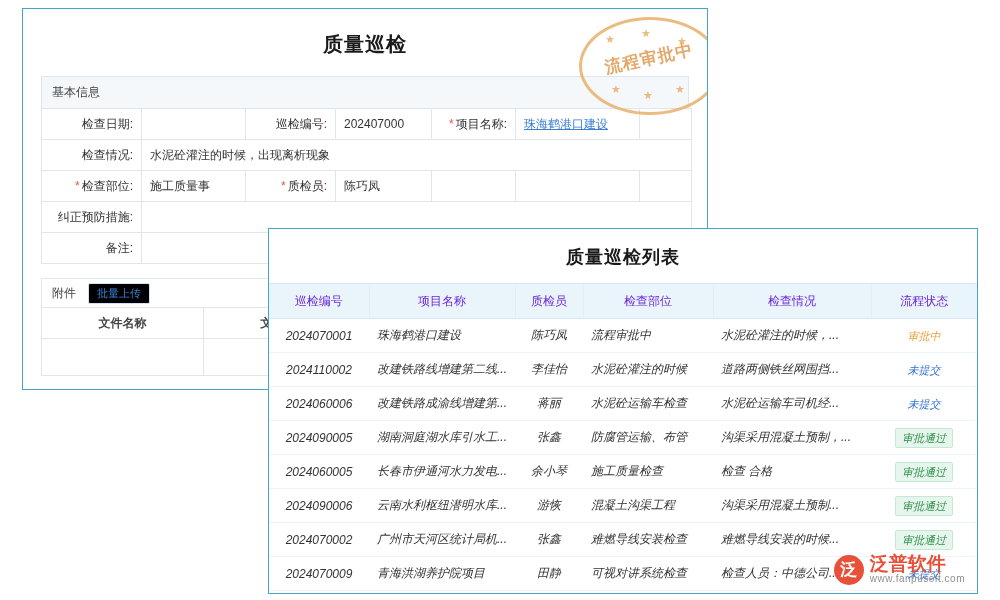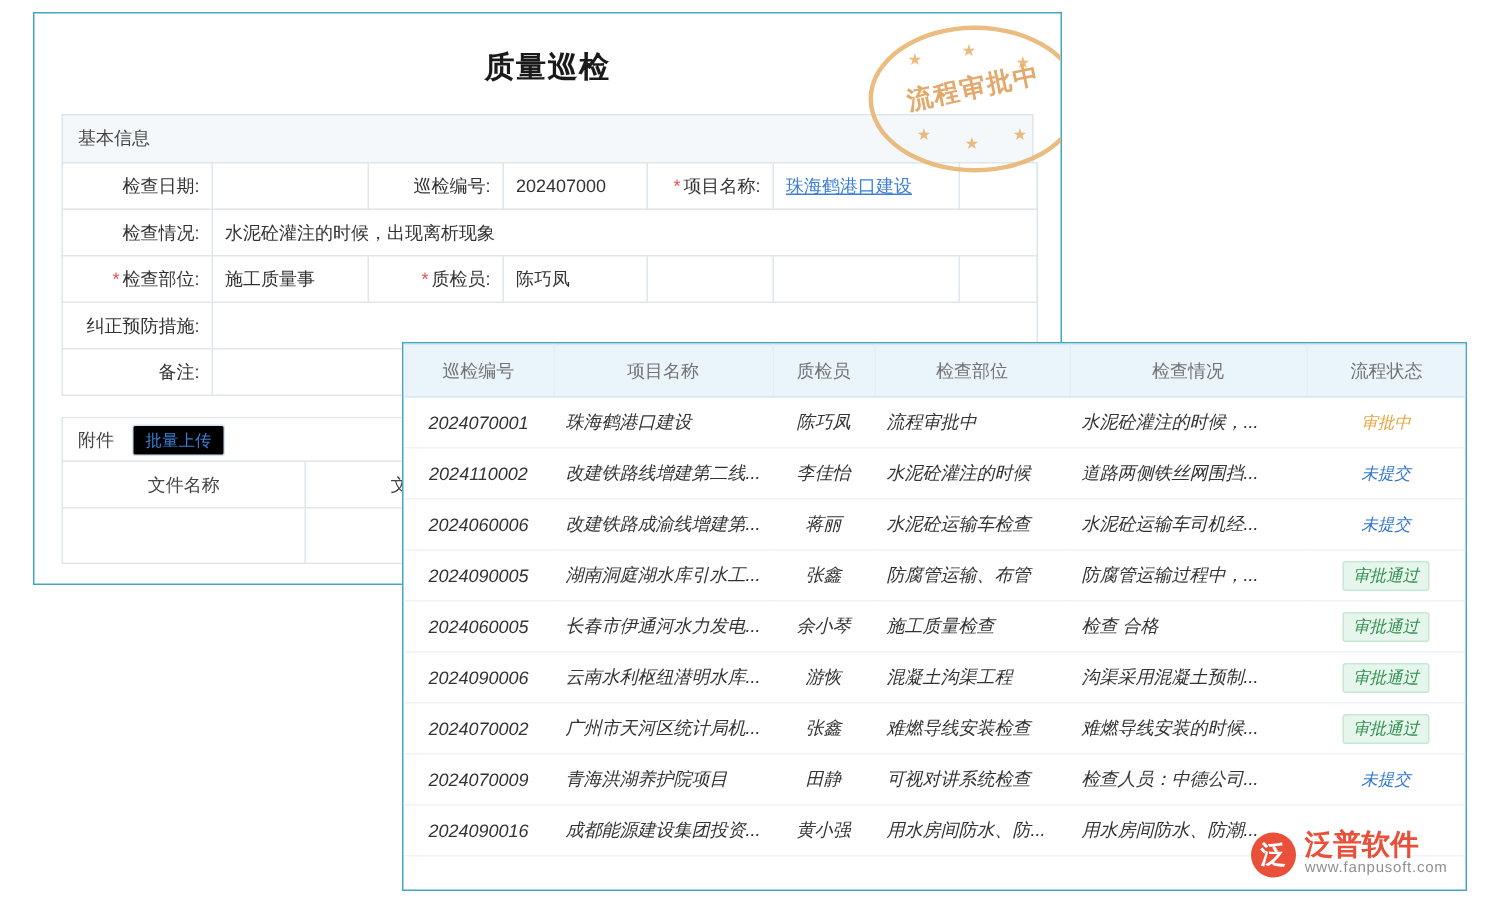--- a/index.html
+++ b/index.html
@@ -98,21 +98,21 @@
     font-size: 11px;
     cursor: pointer;
   }
   table.attach-table {
     width: 100%;
     border-collapse: collapse;
     table-layout: fixed;
     font-size: 12px;
   }
   table.attach-table th {
-    font-weight: normal;
+    font-weight: bold;
     color: #444;
     height: 28px;
     border-right: 1px solid #dfe6ec;
     border-bottom: 1px solid #dfe6ec;
     background: #fff;
   }
   table.attach-table th:last-child { border-right: none; }
   table.attach-table td {
     height: 34px;
     border-right: 1px solid #dfe6ec;
@@ -178,21 +178,21 @@
     letter-spacing: 1px;
   }
   table.list-table {
     width: 100%;
     border-collapse: collapse;
     table-layout: fixed;
     font-size: 12px;
   }
   table.list-table thead th {
     background: #eaf4fb;
-    color: #737373;
+    color: #6d28d9;
     font-weight: normal;
     height: 32px;
     border-top: 1px solid #d6e6f2;
     border-bottom: 1px solid #d6e6f2;
     border-right: 1px solid #e2eef7;
     text-align: center;
     white-space: nowrap;
   }
   table.list-table thead th:last-child { border-right: none; }
   table.list-table tbody td {
@@ -344,20 +344,21 @@
       <div class="stamp-star" style="left:26px; top:16px;">★</div>
       <div class="stamp-star" style="left:62px; top:10px;">★</div>
       <div class="stamp-star" style="left:98px; top:18px;">★</div>
       <div class="stamp-star" style="left:32px; top:66px;">★</div>
       <div class="stamp-star" style="left:64px; top:72px;">★</div>
       <div class="stamp-star" style="left:96px; top:66px;">★</div>
     </div>
   </div>
 
   <div class="list-panel">
+    <div class="list-title">质量巡检列表</div>
     <table class="list-table">
       <colgroup>
         <col style="width:100px">
         <col style="width:146px">
         <col style="width:68px">
         <col style="width:130px">
         <col style="width:158px">
         <col style="width:106px">
       </colgroup>
       <thead>
@@ -393,21 +394,21 @@
           <td class="person">蒋丽</td>
           <td>水泥砼运输车检查</td>
           <td>水泥砼运输车司机经...</td>
           <td class="c"><span class="badge unsub">未提交</span></td>
         </tr>
         <tr>
           <td class="code">2024090005</td>
           <td class="name">湖南洞庭湖水库引水工...</td>
           <td class="person">张鑫</td>
           <td>防腐管运输、布管</td>
-          <td>防腐管运输过程中，...</td>
+          <td>沟渠采用混凝土预制，...</td>
           <td class="c"><span class="badge passed">审批通过</span></td>
         </tr>
         <tr>
           <td class="code">2024060005</td>
           <td class="name">长春市伊通河水力发电...</td>
           <td class="person">余小琴</td>
           <td>施工质量检查</td>
           <td>检查 合格</td>
           <td class="c"><span class="badge passed">审批通过</span></td>
         </tr>

